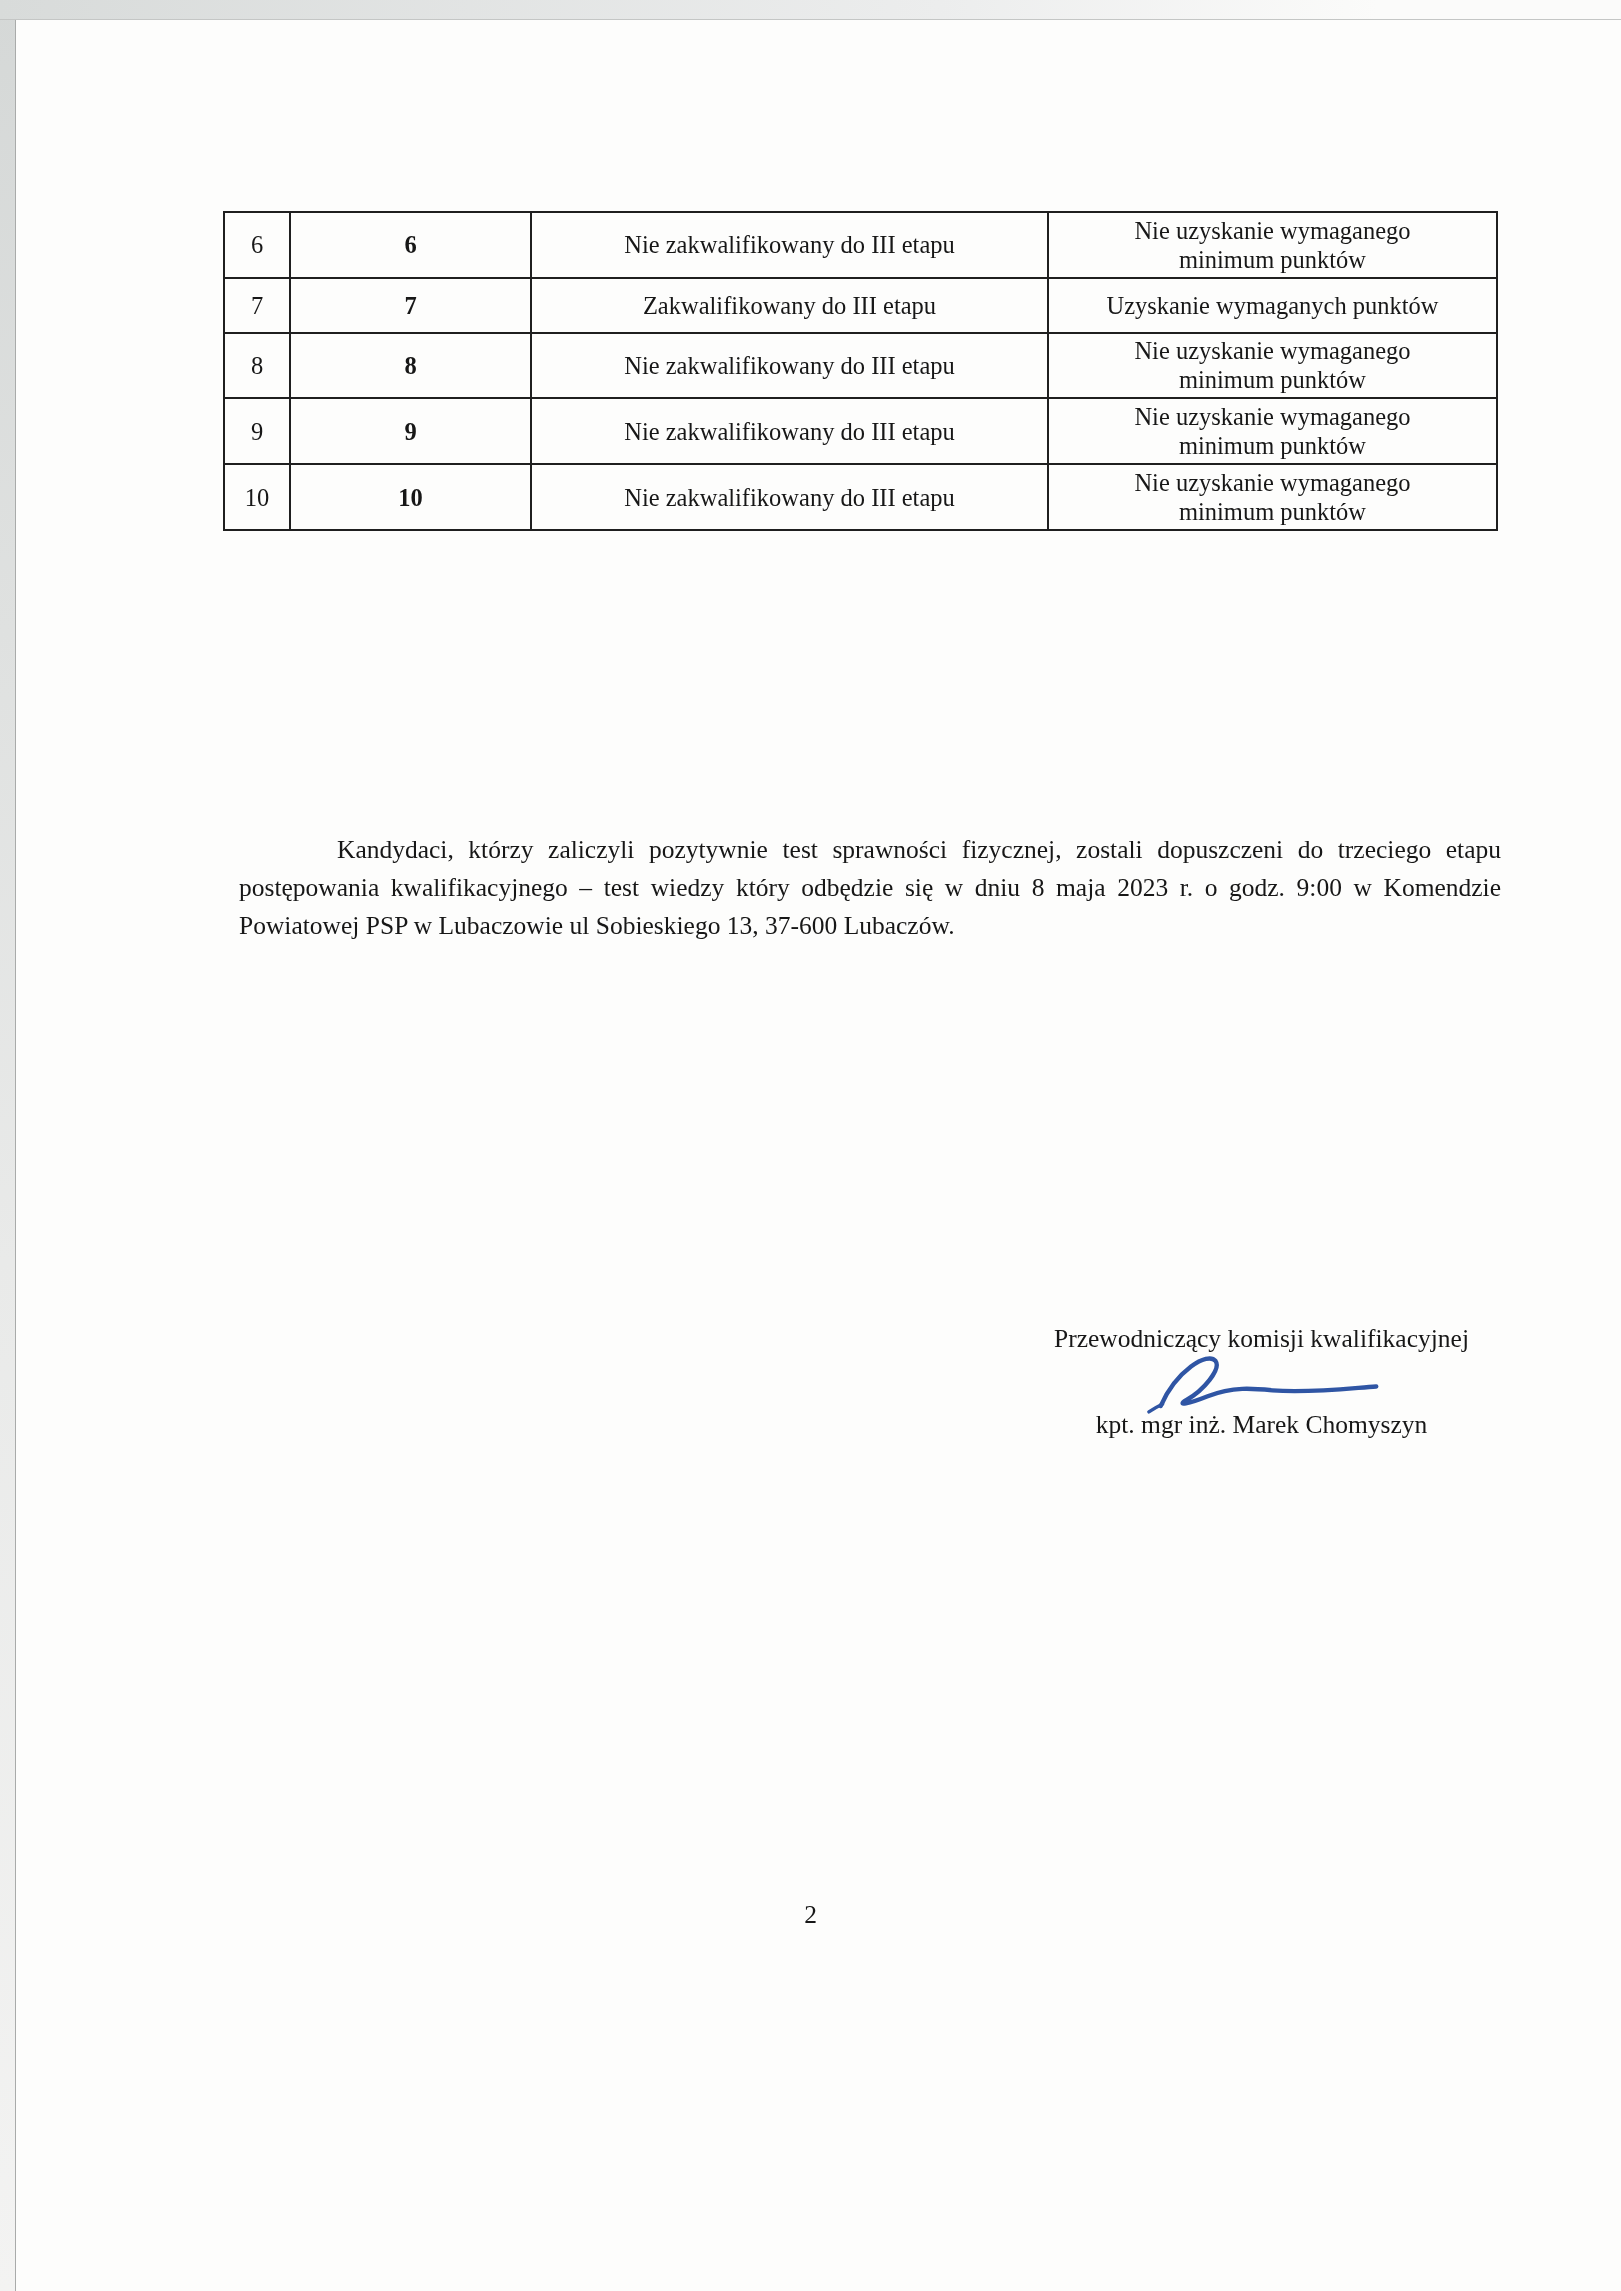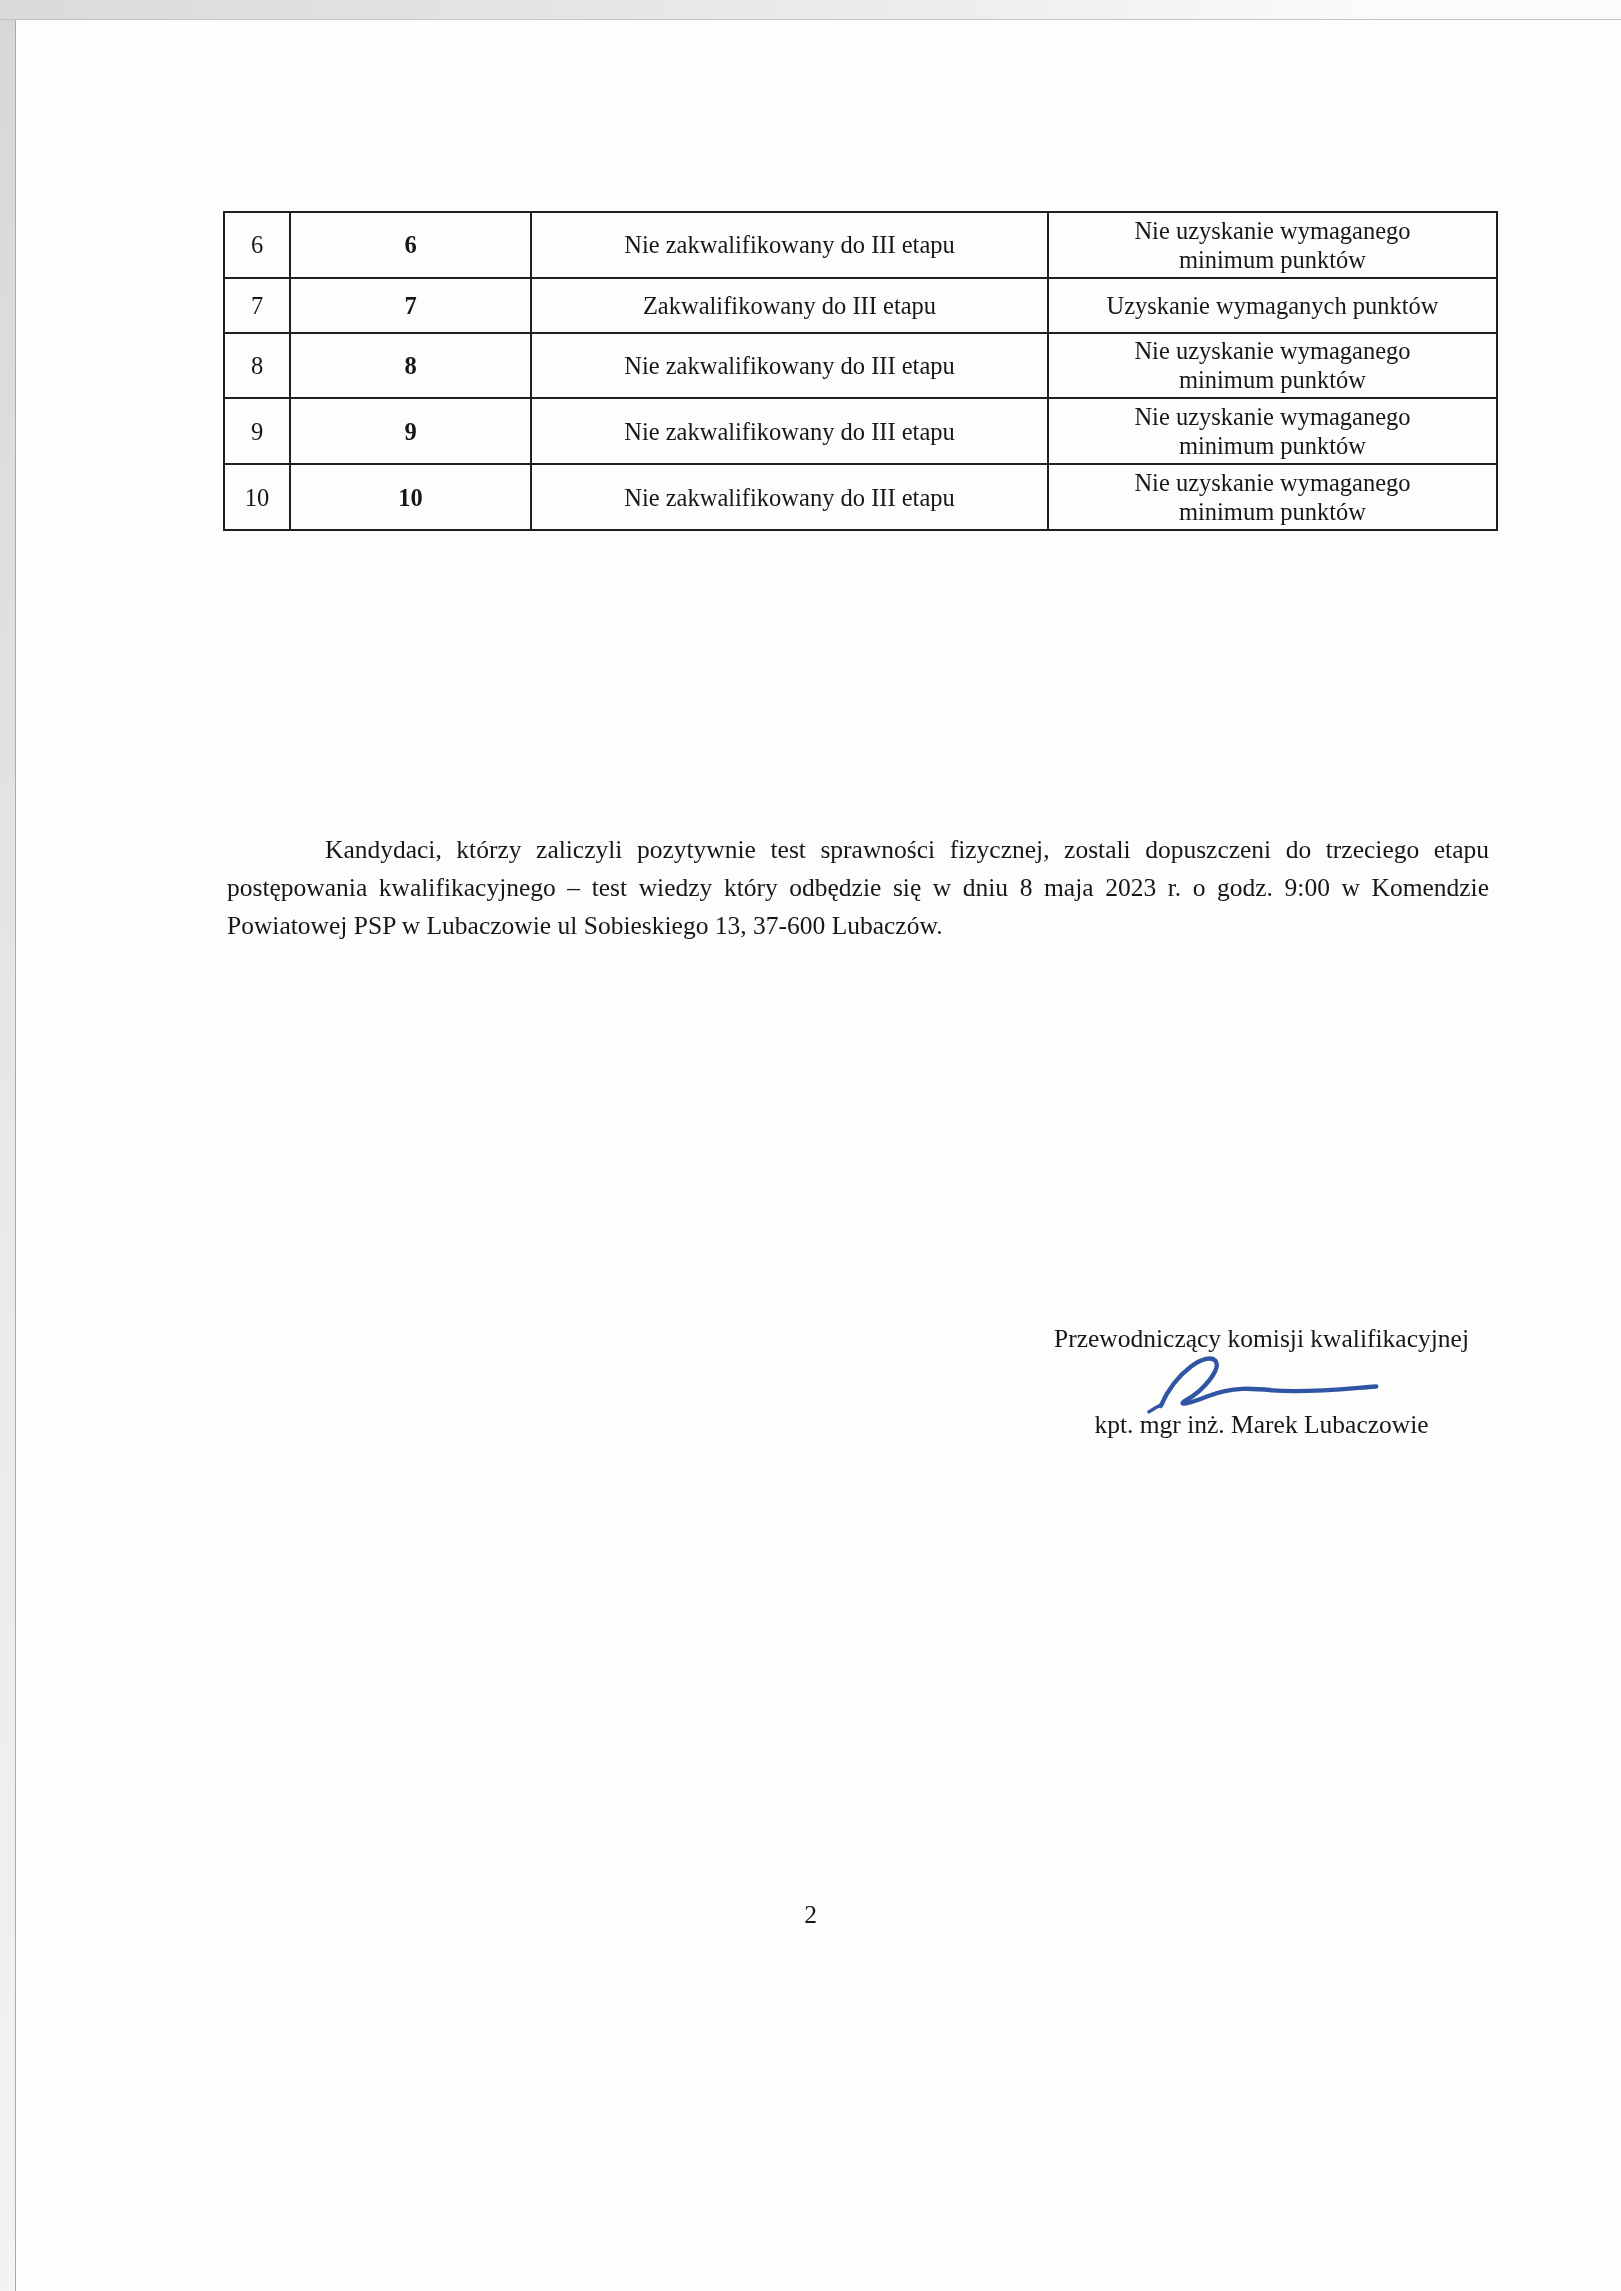--- a/index.html
+++ b/index.html
@@ -50,21 +50,21 @@
     padding: 2.9px 7.8px;
     height: 47px;
     overflow: hidden;
   }
   td.cell-code { font-weight: bold; }
   td.cell-reason { white-space: pre-line; }
 
   
   .body-paragraph {
     position: absolute;
-    left: 227px;
+    left: 239px;
     top: 831px;
     width: 1262px;
     font-size: 25.5px;
     line-height: 38px;
     text-align: justify;
     text-indent: 98px;
     margin: 0;
   }
 
   
@@ -158,17 +158,17 @@
 </div>
 
 <p class="body-paragraph">Kandydaci, którzy zaliczyli pozytywnie test sprawności fizycznej, zostali dopuszczeni do trzeciego etapu postępowania kwalifikacyjnego – test wiedzy który odbędzie się w dniu 8 maja 2023 r. o godz. 9:00 w Komendzie Powiatowej PSP w Lubaczowie ul Sobieskiego 13, 37-600 Lubaczów.</p>
 
 <div class="signature-block">
   <div class="signature-title">Przewodniczący komisji kwalifikacyjnej</div>
   <svg class="signature-ink" viewBox="0 0 250 70" xmlns="http://www.w3.org/2000/svg">
     <path d="M 18 58 C 34 22 66 2 74 12 C 80 20 62 42 44 52 C 34 58 46 56 66 48 C 92 38 112 40 132 42 C 170 45 210 40 238 38" fill="none" stroke="#2f55a4" stroke-width="4.5" stroke-linecap="round"></path>
     <path d="M 6 64 C 12 60 16 58 20 56" fill="none" stroke="#2f55a4" stroke-width="3.5" stroke-linecap="round"></path>
   </svg>
-  <div class="signature-name">kpt. mgr inż. Marek Lubaczowie</div>
+  <div class="signature-name">kpt. mgr inż. Marek Chomyszyn</div>
 </div>
 
 <div class="page-number">2</div>
 
 
 </body></html>

